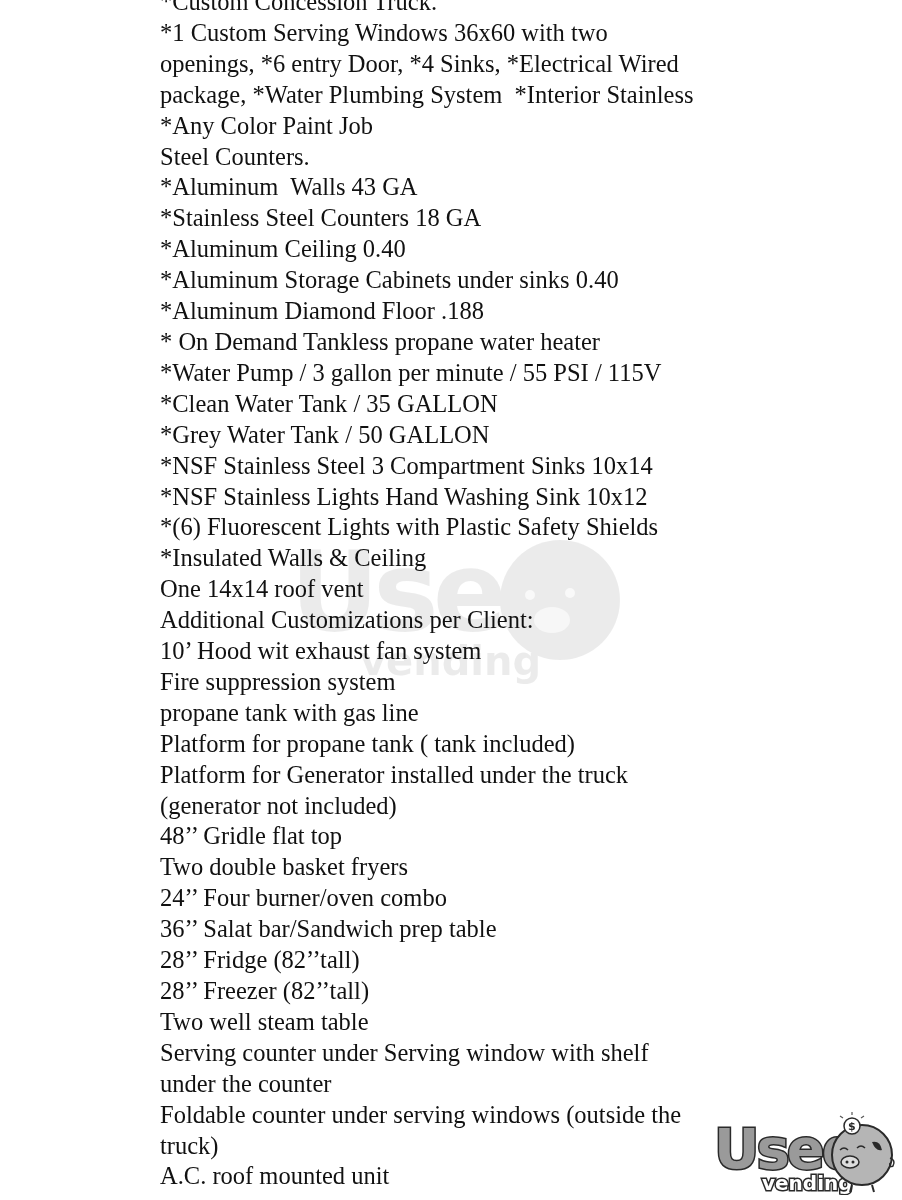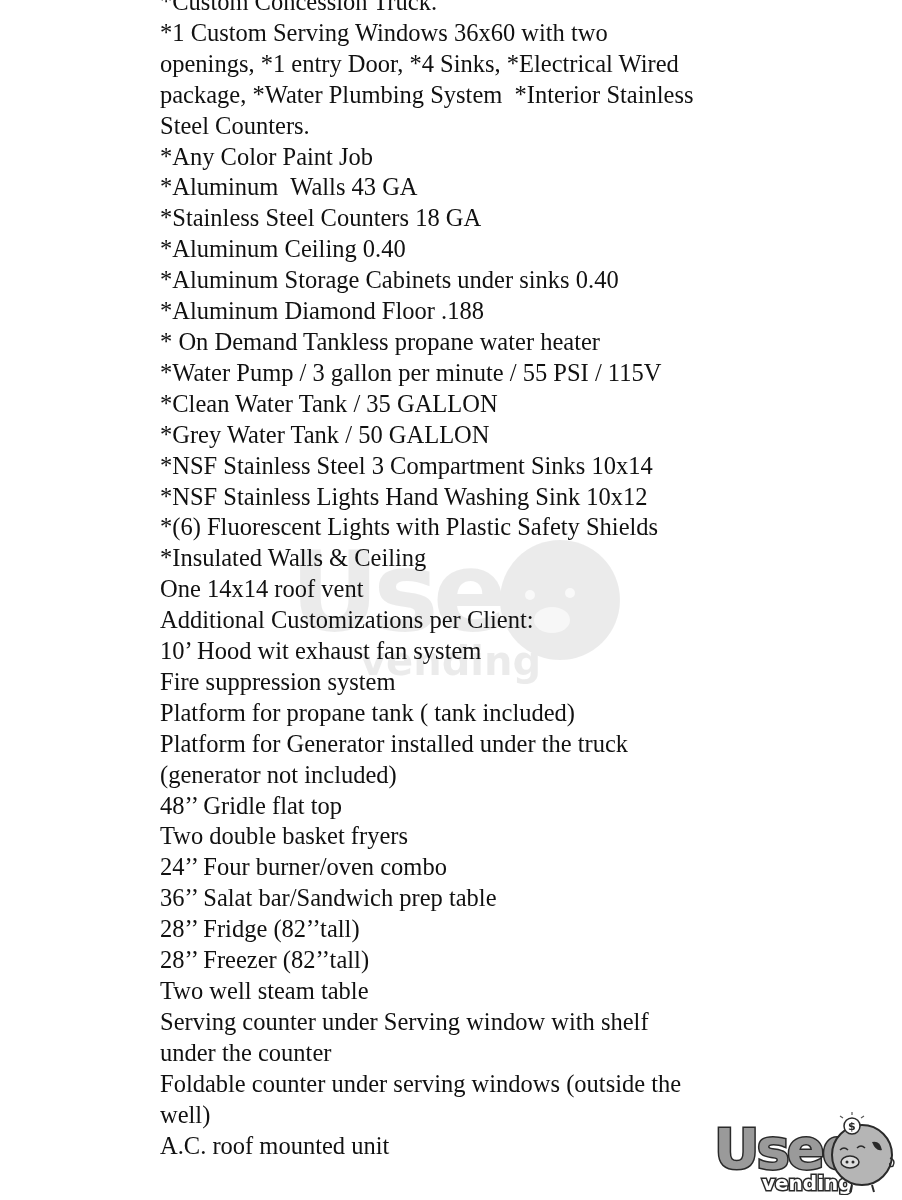--- a/index.html
+++ b/index.html
@@ -61,55 +61,56 @@
     <circle cx="270" cy="75" r="60" fill="#8a8a8a"></circle>
     <ellipse cx="262" cy="95" rx="18" ry="13" fill="#ffffff" opacity="0.6"></ellipse>
     <circle cx="240" cy="70" r="5" fill="#ffffff" opacity="0.7"></circle>
     <circle cx="280" cy="68" r="5" fill="#ffffff" opacity="0.7"></circle>
   </g>
 </svg>
 
 <div class="doc" id="doc">
     <span class="line">*Custom Concession Truck.</span>
     <span class="line">*1 Custom Serving Windows 36x60 with two</span>
-    <span class="line">openings, *1 entry Door, *4 Sinks, *Electrical Wired</span>
+    <span class="line">openings, *6 entry Door, *4 Sinks, *Electrical Wired</span>
     <span class="line">package, *Water Plumbing System  *Interior Stainless</span>
+    <span class="line">*Any Color Paint Job</span>
     <span class="line">Steel Counters.</span>
-    <span class="line">*Any Color Paint Job</span>
     <span class="line">*Aluminum  Walls 43 GA</span>
     <span class="line">*Stainless Steel Counters 18 GA</span>
     <span class="line">*Aluminum Ceiling 0.40</span>
     <span class="line">*Aluminum Storage Cabinets under sinks 0.40</span>
     <span class="line">*Aluminum Diamond Floor .188</span>
     <span class="line">* On Demand Tankless propane water heater</span>
     <span class="line">*Water Pump / 3 gallon per minute / 55 PSI / 115V</span>
     <span class="line">*Clean Water Tank / 35 GALLON</span>
     <span class="line">*Grey Water Tank / 50 GALLON</span>
     <span class="line">*NSF Stainless Steel 3 Compartment Sinks 10x14</span>
     <span class="line">*NSF Stainless Lights Hand Washing Sink 10x12</span>
     <span class="line">*(6) Fluorescent Lights with Plastic Safety Shields</span>
     <span class="line">*Insulated Walls &amp; Ceiling</span>
     <span class="line">One 14x14 roof vent</span>
     <span class="line bold">Additional Customizations per Client:</span>
     <span class="line">10’ Hood wit exhaust fan system</span>
     <span class="line">Fire suppression system</span>
+    <span class="line">propane tank with gas line</span>
     <span class="line">Platform for propane tank ( tank included)</span>
     <span class="line">Platform for Generator installed under the truck</span>
     <span class="line">(generator not included)</span>
     <span class="line">48’’ Gridle flat top</span>
     <span class="line">Two double basket fryers</span>
     <span class="line">24’’ Four burner/oven combo</span>
     <span class="line">36’’ Salat bar/Sandwich prep table</span>
     <span class="line">28’’ Fridge (82’’tall)</span>
     <span class="line">28’’ Freezer (82’’tall)</span>
     <span class="line">Two well steam table</span>
     <span class="line">Serving counter under Serving window with shelf</span>
     <span class="line">under the counter</span>
     <span class="line">Foldable counter under serving windows (outside the</span>
-    <span class="line">well)</span>
+    <span class="line">truck)</span>
     <span class="line">A.C. roof mounted unit</span>
   </div>
 
 <svg class="logo" viewBox="0 0 185 85">
   <g>
     <text x="2" y="58" font-family="DejaVu Sans, sans-serif" font-weight="bold" font-size="56" fill="#9a9a9a" stroke="#2a2a2a" stroke-width="3" paint-order="stroke" letter-spacing="-3">Used</text>
     <text x="50" y="80" font-family="DejaVu Sans, sans-serif" font-weight="bold" font-size="20" fill="#ffffff" stroke="#2a2a2a" stroke-width="3" paint-order="stroke">vending</text>
   </g>
   <g>
     <circle cx="150" cy="45" r="30" fill="#b5b5b5" stroke="#2a2a2a" stroke-width="2"></circle>

